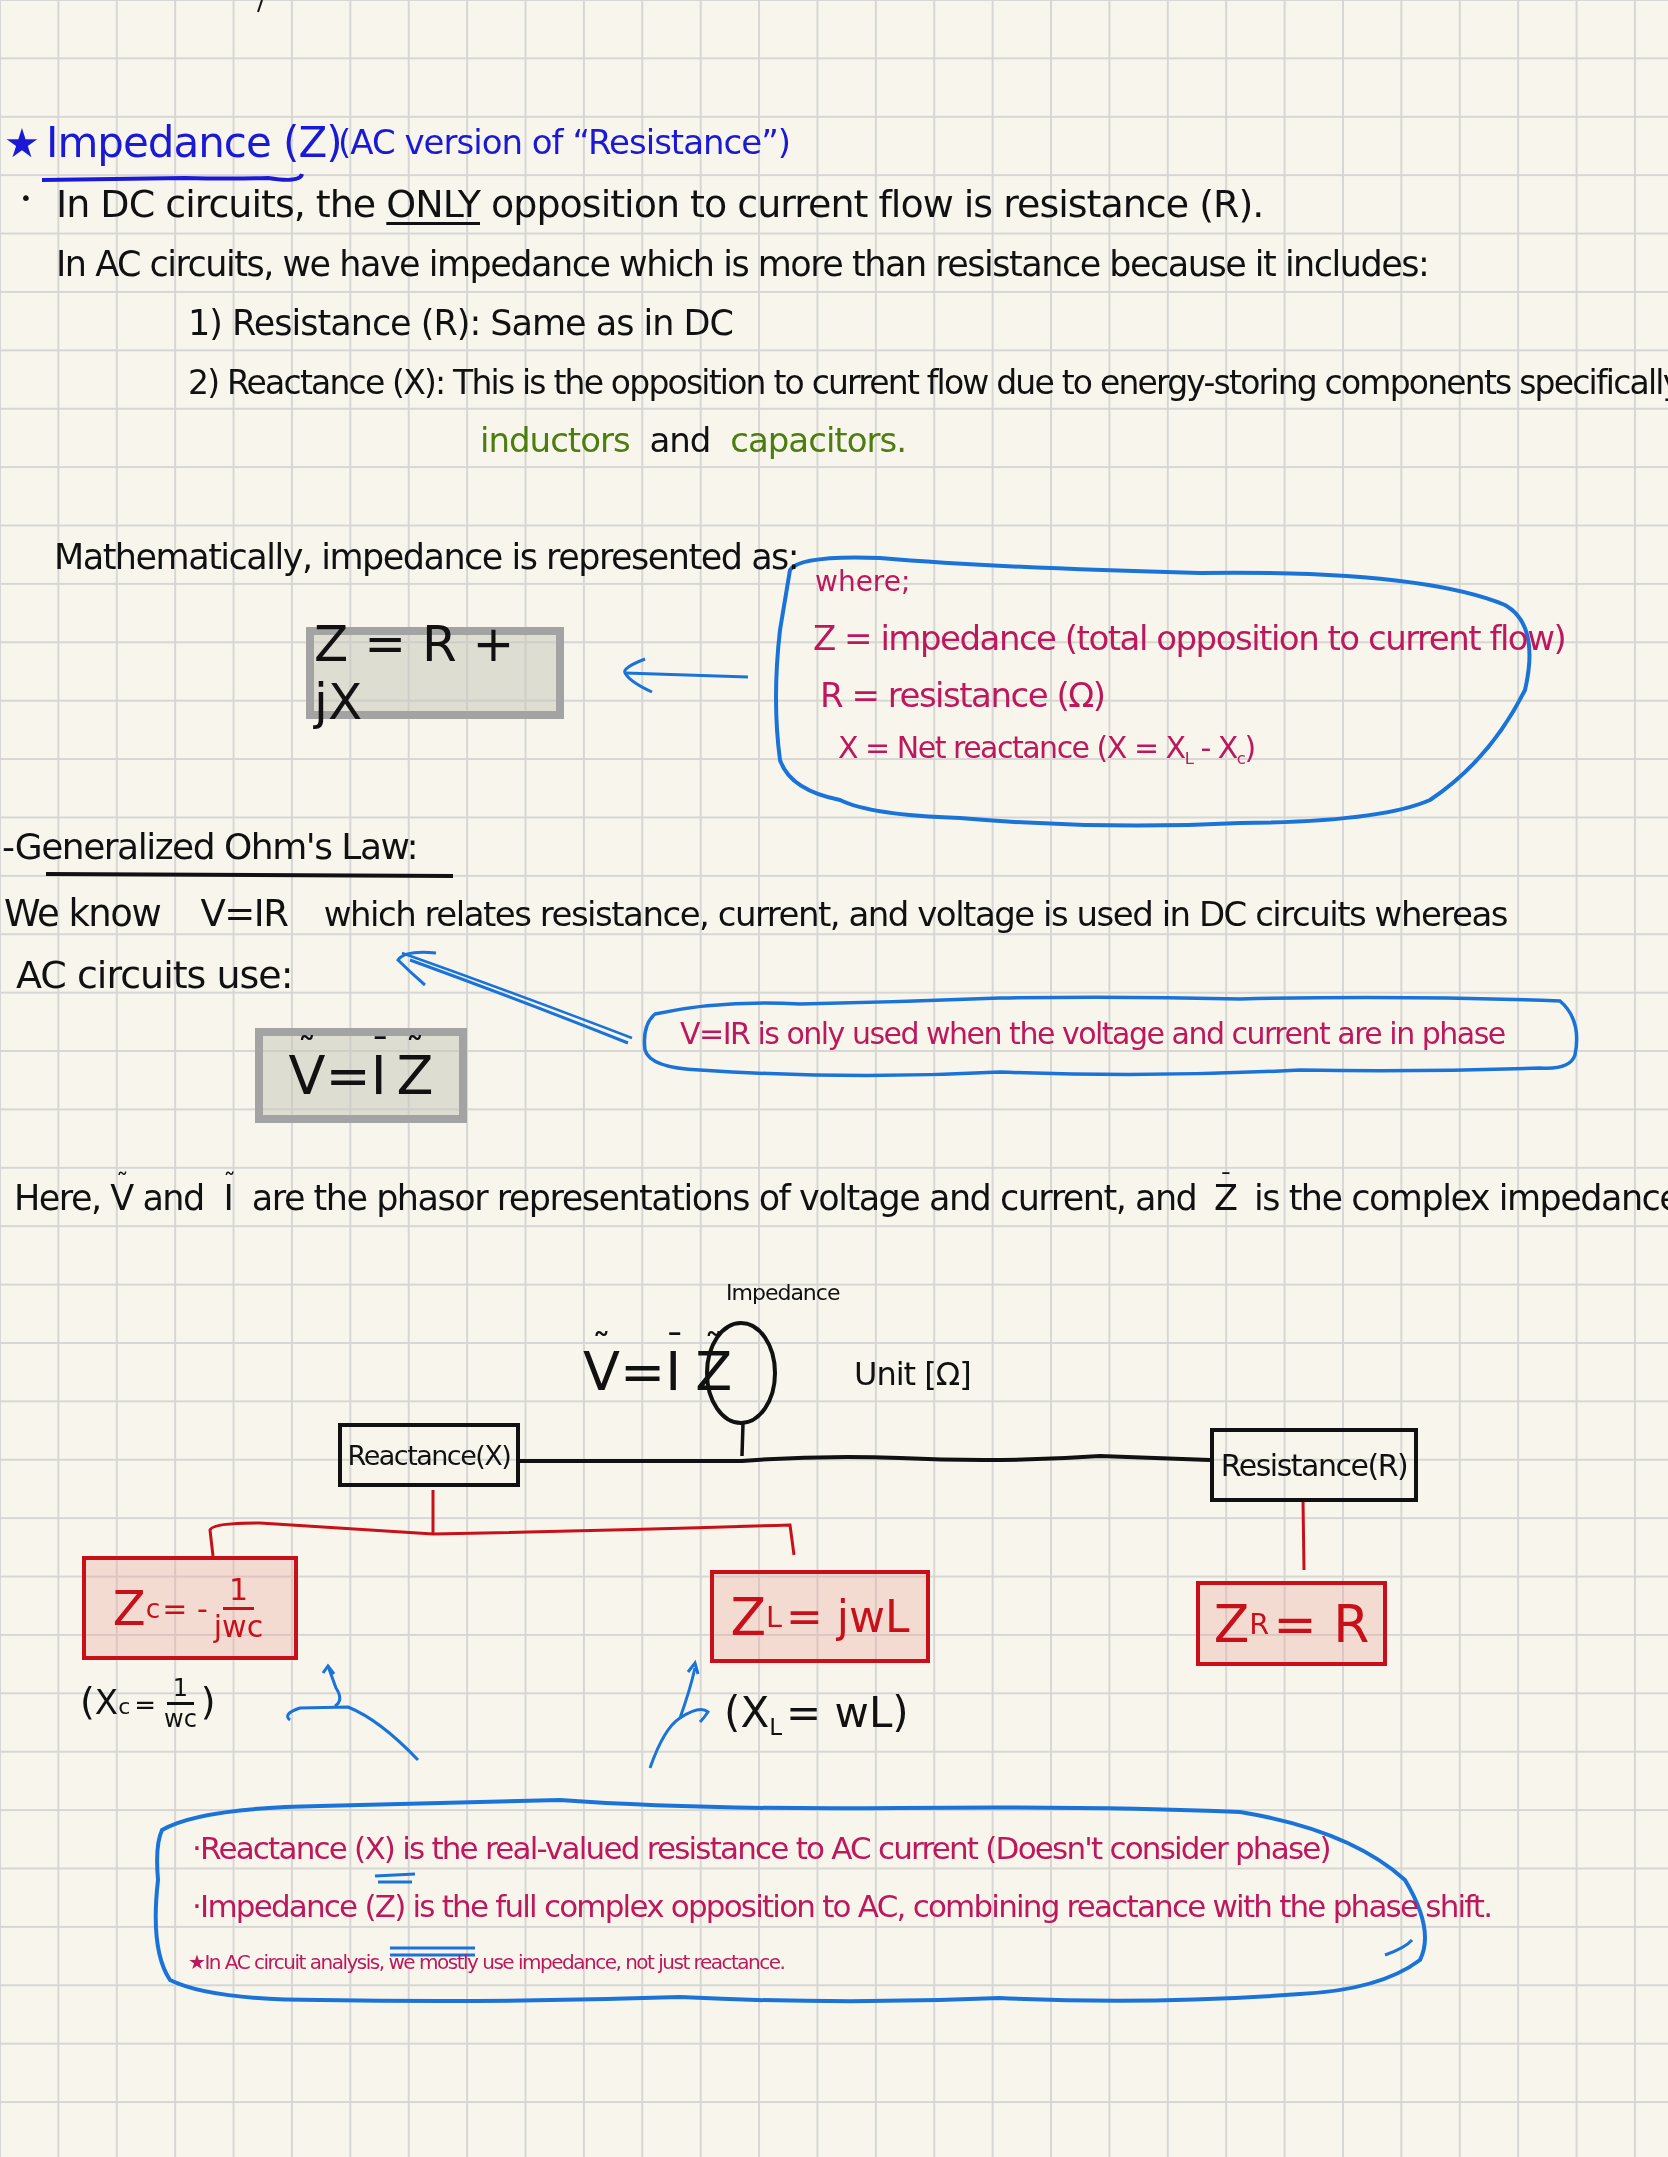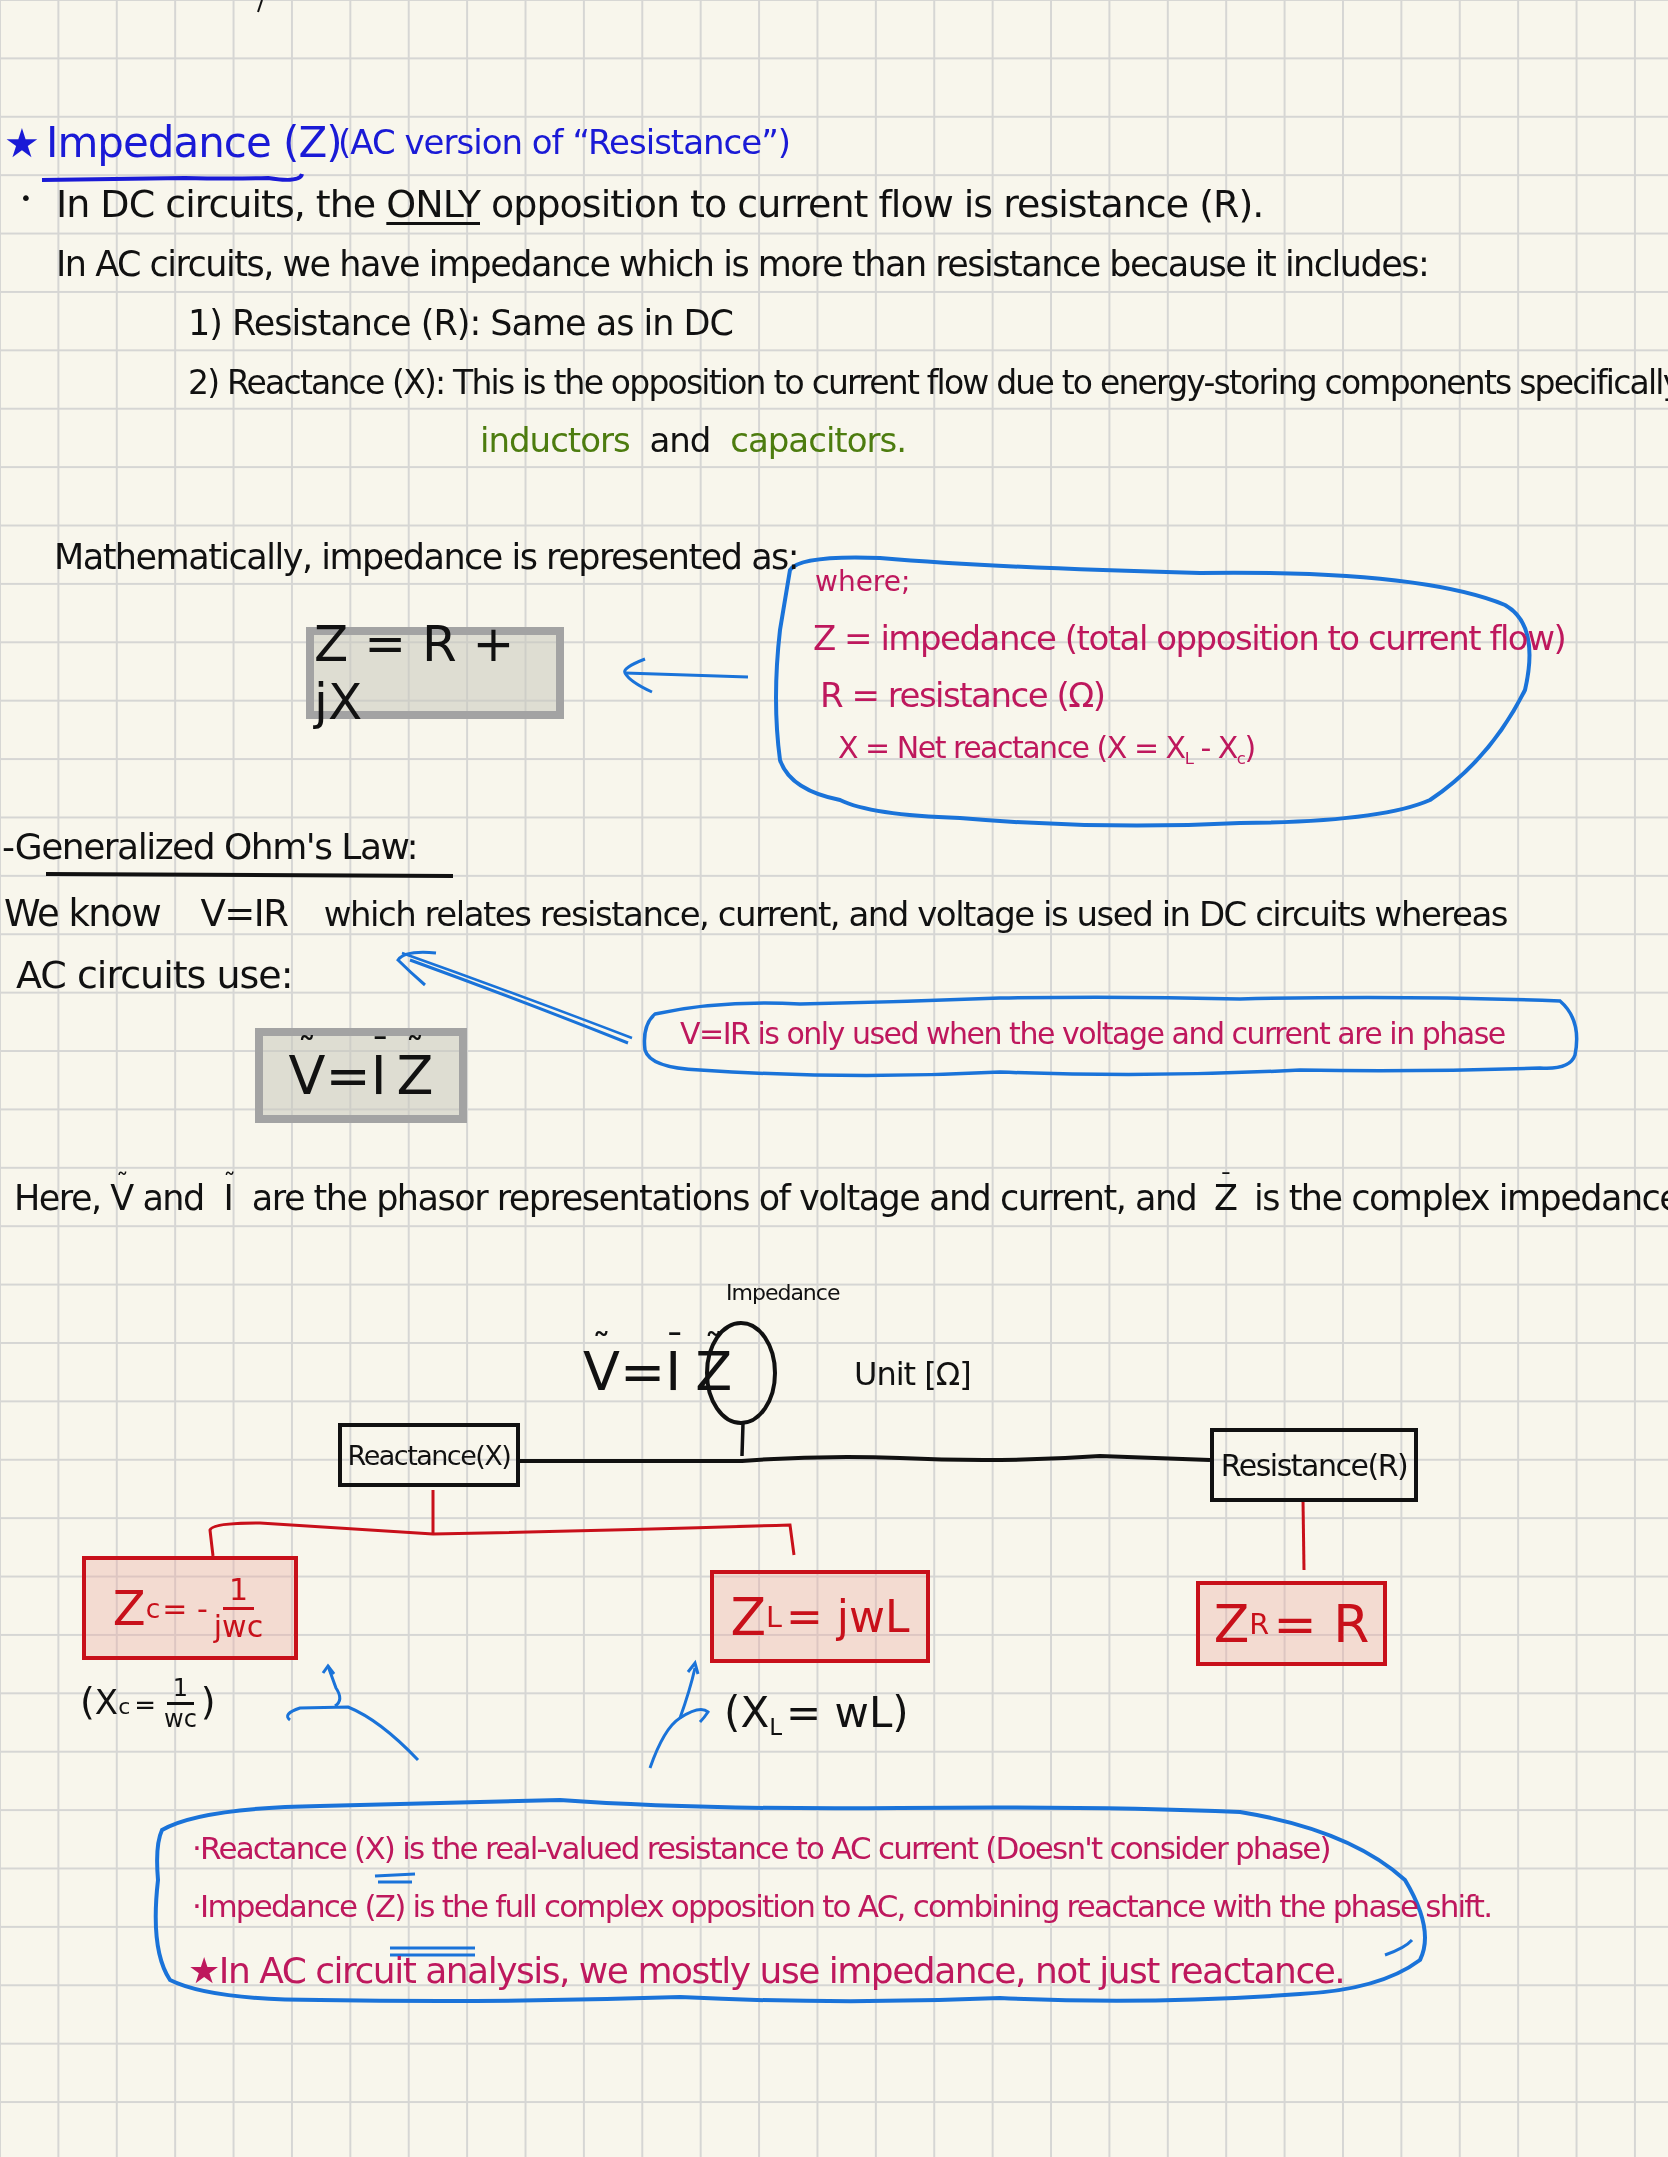--- a/index.html
+++ b/index.html
@@ -202,13 +202,13 @@
 
 <div class="hw blue" style="left:192px; top:1830px; font-size:31px; letter-spacing:-1.8px;">
   <span>·Reactance (X) is the</span>
   <span>real</span><span>-valued resistance to AC current (Doesn't consider phase)</span>
 </div>
 <div class="hw blue" style="left:192px; top:1888px; font-size:31px; letter-spacing:-1.8px;">
   <span>·Impedance (Z) is the</span>
   <span>full complex</span>
   <span>opposition to AC, combining reactance with the phase shift.</span>
 </div>
-<div class="hw blue" style="left:188px; top:1950px; font-size:36px; letter-spacing:-1.5px;">★In AC circuit analysis, we mostly use impedance, not just reactance.</div>
+<div class="hw blue" style="left:188px; top:1950px; font-size:20px; letter-spacing:-1.5px;">★In AC circuit analysis, we mostly use impedance, not just reactance.</div>
 
 </body></html>

